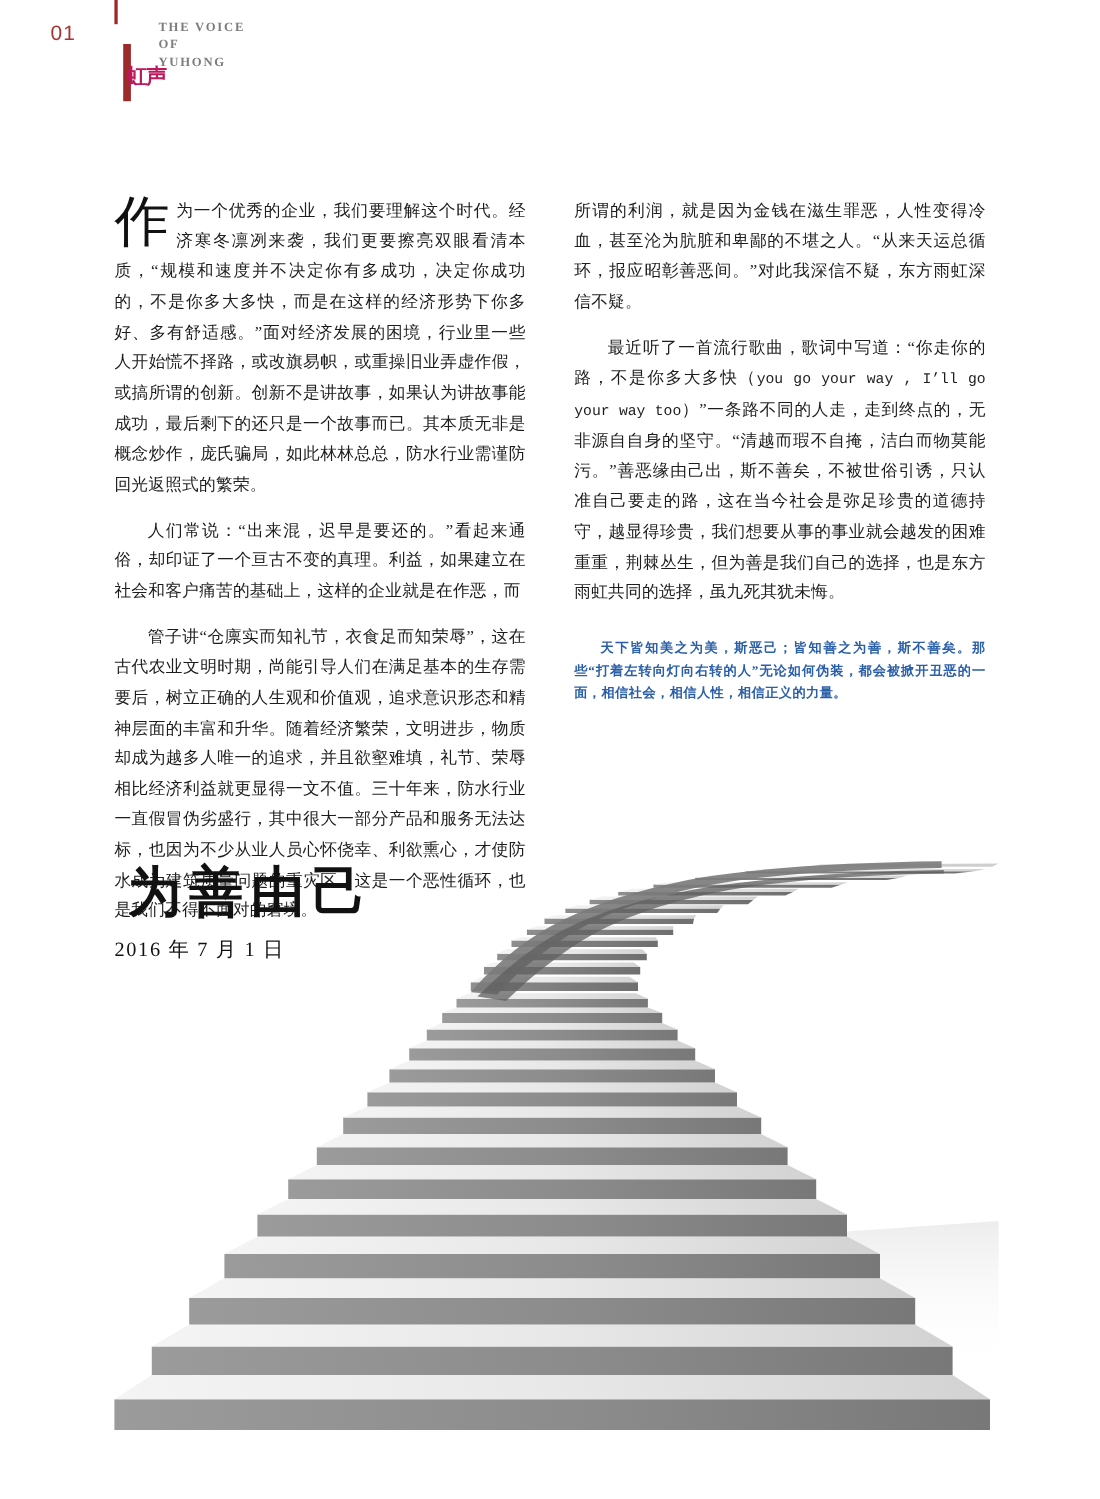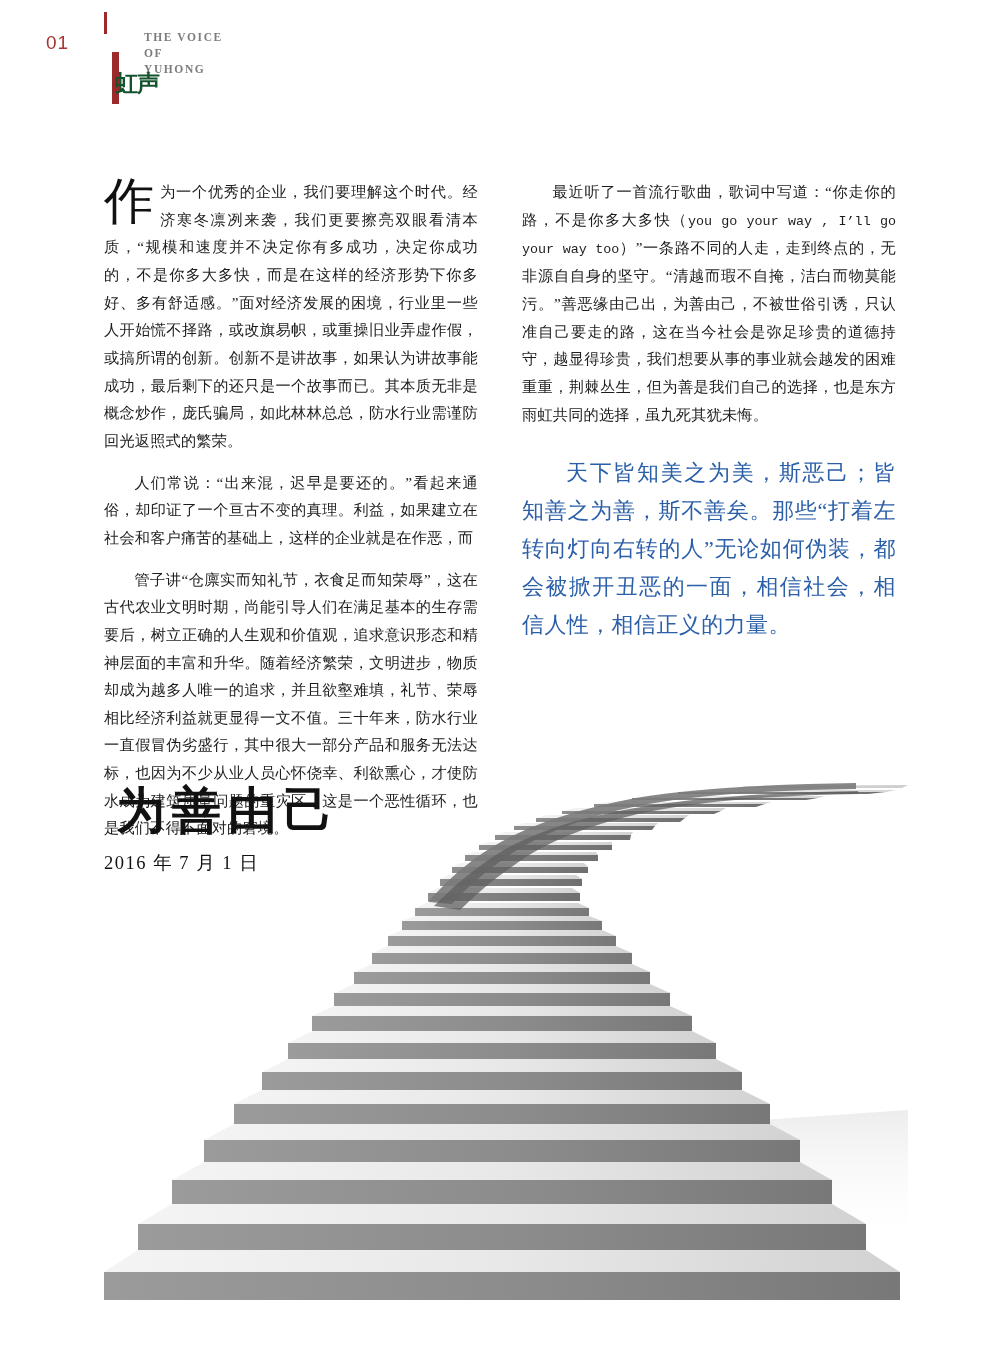--- a/index.html
+++ b/index.html
@@ -9,21 +9,21 @@
     height: 1363px;
     background: #ffffff;
     font-family: "Liberation Serif", serif;
     position: relative;
     overflow: hidden;
   }
 
   
   .page-header {
     position: absolute;
-    top: 12px; left: 0;
+    top: 0; left: 0;
     width: 100%;
     height: 112px;
     padding-left: 28px;
   }
   .folio {
     position: absolute;
     left: 46px; top: 20px;
     font-family: "Liberation Sans", sans-serif;
     font-size: 19px;
     color: #a33;
@@ -57,22 +57,22 @@
   }
   .logo-mark .bar {
     position: absolute;
     left: 0; top: 0;
     width: 7px; height: 52px;
     background: #9c2a2a;
   }
   .logo-mark .cn {
     position: absolute;
     left: 3px; top: 20px;
-    font-size: 23px;
-    color: #14532d;
+    font-size: 19px;
+    color: #be185d;
     font-family: "Liberation Serif", serif;
     line-height: 1;
     letter-spacing: -1px;
     white-space: nowrap;
   }
 
   
   .article {
     position: absolute;
     left: 104px; top: 178px;
@@ -101,24 +101,24 @@
     color: #111;
     font-family: "Liberation Serif", serif;
   }
   .inline-en {
     font-family: "Liberation Mono", monospace;
     font-size: 13.4px;
     letter-spacing: 0;
   }
   .pull-quote {
     margin: 26px 0 16px 0;
-    font-size: 22px;
+    font-size: 12px;
     line-height: 1.72;
     color: #2b5fa8;
-    font-weight: normal;
+    font-weight: bold;
     text-align: justify;
     text-justify: inter-ideograph;
     text-indent: 2em;
     letter-spacing: 0.4px;
   }
 
   
   .title-block {
     position: absolute;
     left: 104px; top: 772px;
@@ -170,21 +170,22 @@
 
   <div class="col">
     <p class="para first">
       <span class="dropcap">作</span><span>为一个优秀的企业，我们要理解这个时代。经济寒冬凛冽来袭，我们更要擦亮双眼看清本质，“规模和速度并不决定你有多成功，决定你成功的，不是你多大多快，而是在这样的经济形势下你多好、多有舒适感。”面对经济发展的困境，行业里一些人开始慌不择路，或改旗易帜，或重操旧业弄虚作假，或搞所谓的创新。创新不是讲故事，如果认为讲故事能成功，最后剩下的还只是一个故事而已。其本质无非是概念炒作，庞氏骗局，如此林林总总，防水行业需谨防回光返照式的繁荣。</span>
     </p>
     <p class="para">人们常说：“出来混，迟早是要还的。”看起来通俗，却印证了一个亘古不变的真理。利益，如果建立在社会和客户痛苦的基础上，这样的企业就是在作恶，而</p>
     <p class="para">管子讲“仓廪实而知礼节，衣食足而知荣辱”，这在古代农业文明时期，尚能引导人们在满足基本的生存需要后，树立正确的人生观和价值观，追求意识形态和精神层面的丰富和升华。随着经济繁荣，文明进步，物质却成为越多人唯一的追求，并且欲壑难填，礼节、荣辱相比经济利益就更显得一文不值。三十年来，防水行业一直假冒伪劣盛行，其中很大一部分产品和服务无法达标，也因为不少从业人员心怀侥幸、利欲熏心，才使防水成为建筑质量问题的重灾区，这是一个恶性循环，也是我们不得不面对的窘境。</p>
   </div>
 
   <div class="col">
-    <p class="para"><span>最近听了一首流行歌曲，歌词中写道：“你走你的路，不是你多大多快（</span><span class="inline-en">you go your way , I’ll go your way too</span><span>）”一条路不同的人走，走到终点的，无非源自自身的坚守。“清越而瑕不自掩，洁白而物莫能污。”善恶缘由己出，为善由己，不被世俗引诱，只认准自己要走的路，这在当今社会是弥足珍贵的道德持守，越显得珍贵，我们想要从事的事业就会越发的困难重重，荆棘丛生，但为善是我们自己的选择，也是东方雨虹共同的选择，虽九死其犹未悔。</span></p>
+    <p class="para first">所谓的利润，就是因为金钱在滋生罪恶，人性变得冷血，甚至沦为肮脏和卑鄙的不堪之人。“从来天运总循环，报应昭彰善恶间。”对此我深信不疑，东方雨虹深信不疑。</p>
+    <p class="para"><span>最近听了一首流行歌曲，歌词中写道：“你走你的路，不是你多大多快（</span><span class="inline-en">you go your way , I’ll go your way too</span><span>）”一条路不同的人走，走到终点的，无非源自自身的坚守。“清越而瑕不自掩，洁白而物莫能污。”善恶缘由己出，斯不善矣，不被世俗引诱，只认准自己要走的路，这在当今社会是弥足珍贵的道德持守，越显得珍贵，我们想要从事的事业就会越发的困难重重，荆棘丛生，但为善是我们自己的选择，也是东方雨虹共同的选择，虽九死其犹未悔。</span></p>
     <p class="pull-quote">天下皆知美之为美，斯恶己；皆知善之为善，斯不善矣。那些“打着左转向灯向右转的人”无论如何伪装，都会被掀开丑恶的一面，相信社会，相信人性，相信正义的力量。</p>
   </div>
 </div>
 
 <div class="illustration">
   <svg width="812" height="520" viewBox="0 0 812 520" xmlns="http://www.w3.org/2000/svg" aria-hidden="true">
     <defs>
       <linearGradient id="treadG" x1="0" y1="0" x2="1" y2="0">
         <stop offset="0" stop-color="#f4f4f4"></stop>
         <stop offset="0.5" stop-color="#e8e8e8"></stop>

